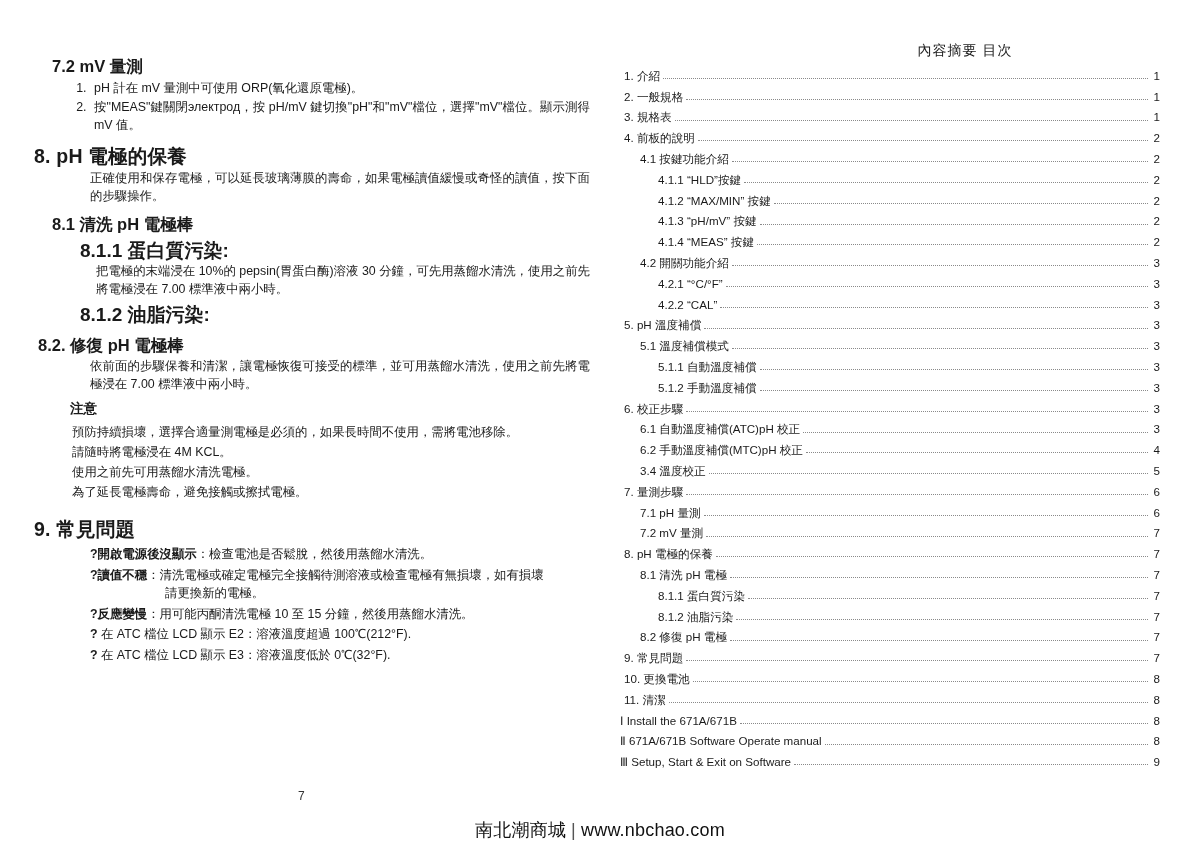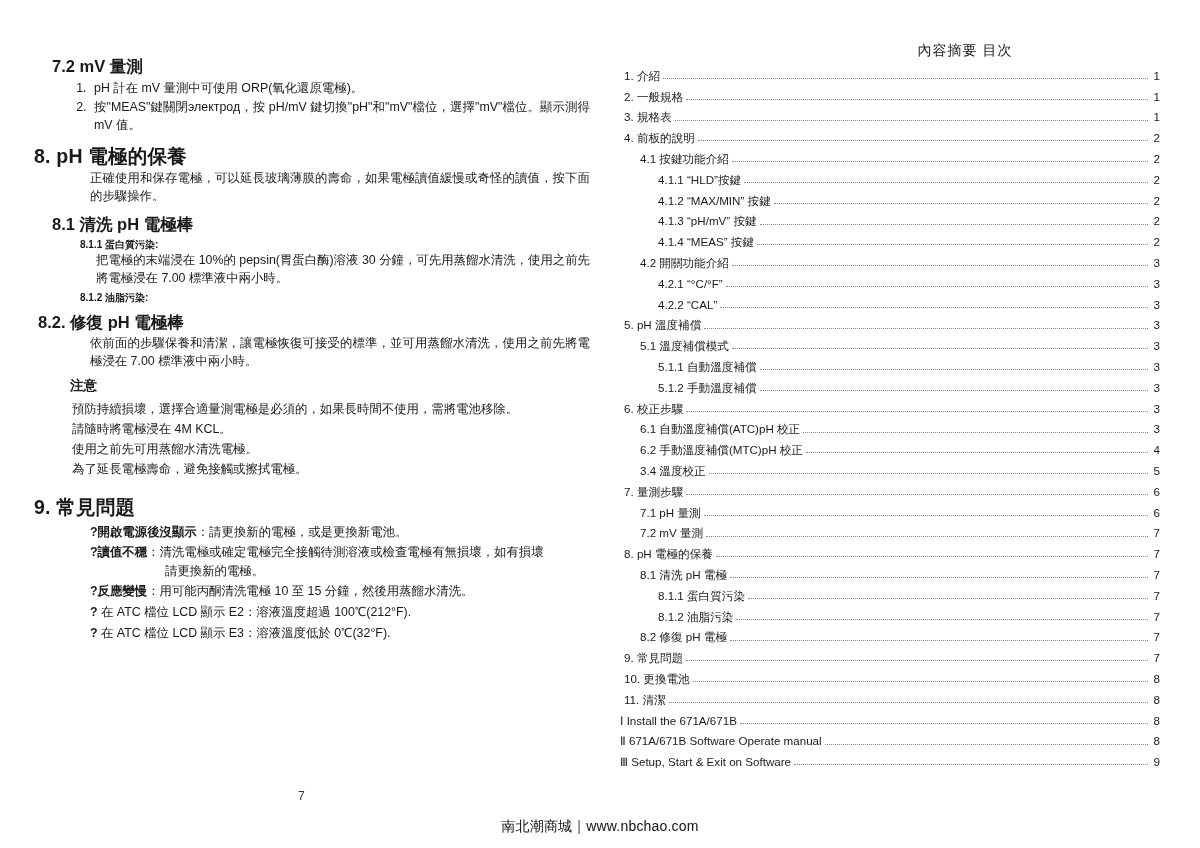--- a/index.html
+++ b/index.html
@@ -40,21 +40,21 @@
     margin: 10px 0 2px 0;
     line-height: 1.18;
   }
   .h2 {
     font-size: 16.5px;
     font-weight: 700;
     margin: 9px 0 2px 24px;
     line-height: 1.2;
   }
   .h3 {
-    font-size: 10px;
+    font-size: 19px;
     font-weight: 700;
     margin: 4px 0 1px 52px;
     line-height: 1.25;
   }
   .h4 {
     font-size: 13.5px;
     font-weight: 700;
     margin: 7px 0 3px 42px;
     line-height: 1.25;
   }
@@ -150,21 +150,21 @@
     top: 789px;
     font-size: 12px;
     color: #333;
   }
   .site-footer {
     position: absolute;
     left: 0;
     right: 0;
     top: 818px;
     text-align: center;
-    font-size: 14px;
+    font-size: 18px;
     color: #111;
     letter-spacing: .2px;
   }
   .site-footer .sep { margin: 0 5px; color: #555; }
 </style>
 </head>
 <body>
 
 <div class="spread">
 
@@ -196,21 +196,21 @@
       <div>預防持續損壞，選擇合適量測電極是必須的，如果長時間不使用，需將電池移除。</div>
       <div>請隨時將電極浸在 4M KCL。</div>
       <div>使用之前先可用蒸餾水清洗電極。</div>
       <div>為了延長電極壽命，避免接觸或擦拭電極。</div>
     </div>
 
     <h1 class="h1" style="margin-left:6px; margin-top:16px;">9. 常見問題</h1>
 
     <ul class="q-list">
       <li>
-        <span class="qmark">?</span><span class="lead">開啟電源後沒顯示</span><span>：請更換新的電極，或是更換新電池。</span>
+        <span class="qmark">?</span><span class="lead">開啟電源後沒顯示</span><span>：檢查電池是否鬆脫，然後用蒸餾水清洗。</span>
       </li>
       <li>
         <span class="qmark">?</span><span class="lead">讀值不穩</span><span>：清洗電極或確定電極完全接觸待測溶液或檢查電極有無損壞，如有損壞</span>
         <span class="cont">請更換新的電極。</span>
       </li>
       <li>
         <span class="qmark">?</span><span class="lead">反應變慢</span><span>：用可能丙酮清洗電極 10 至 15 分鐘，然後用蒸餾水清洗。</span>
       </li>
       <li>
         <span class="qmark">?</span> <span>在 ATC 檔位 LCD 顯示 E2：溶液溫度超過 100℃(212°F).</span>

